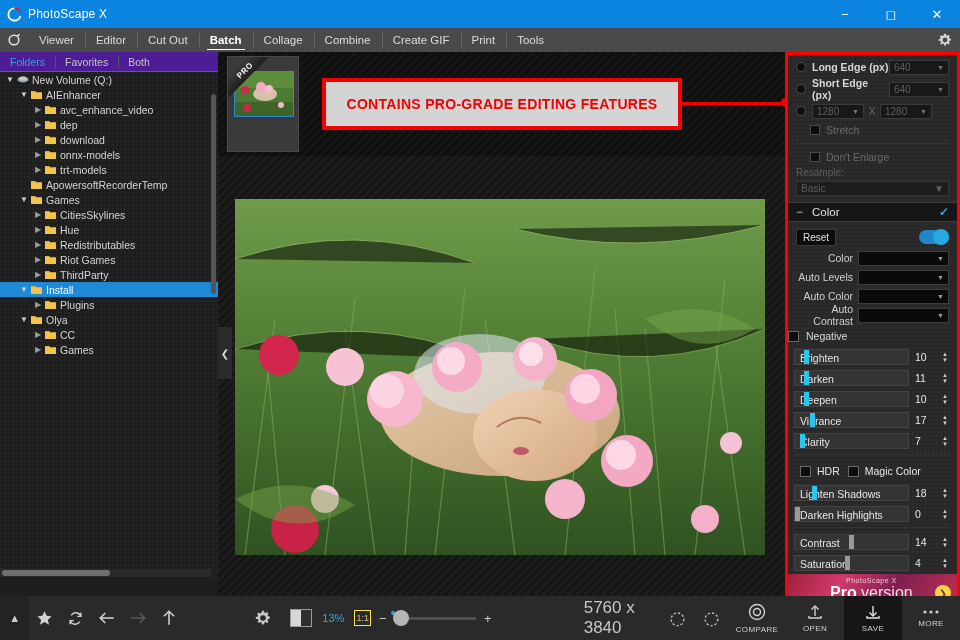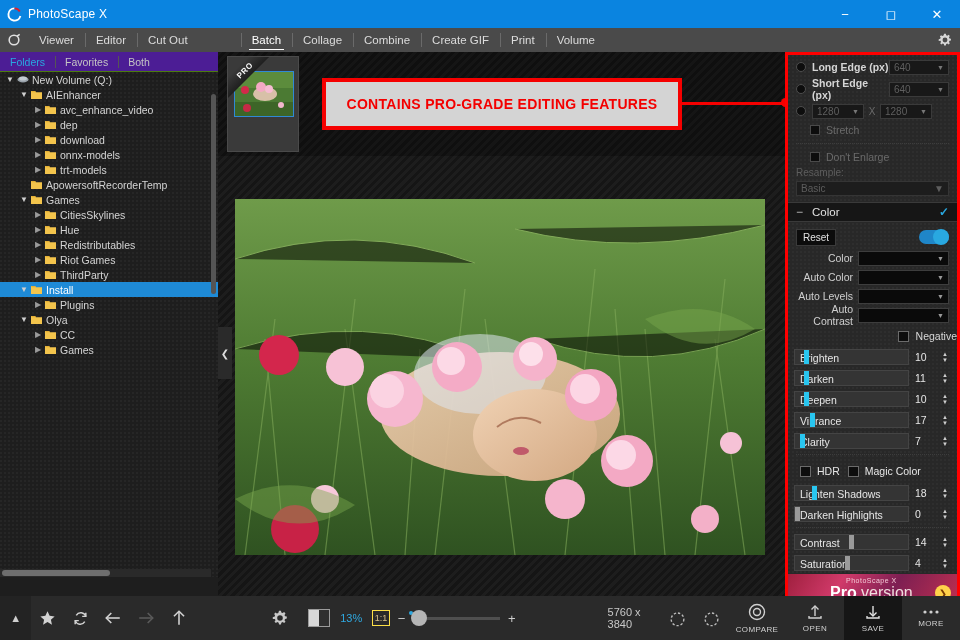--- a/index.html
+++ b/index.html
@@ -16,21 +16,21 @@
   .tb-logo{width:28px;height:28px;display:flex;align-items:center;justify-content:center;}
   .tb-title{font-size:12px;color:#ffffff;letter-spacing:.2px;}
   .tb-ctrls{margin-left:auto;display:flex;height:28px;}
   .tb-btn{width:46px;height:28px;display:flex;align-items:center;justify-content:center;color:#fff;font-size:13px;}
 
   
   .menubar{position:absolute;left:0;top:28px;width:960px;height:24px;background:#4a4a4a;display:flex;align-items:flex-end;}
   .menu-logo{width:28px;height:24px;display:flex;align-items:center;justify-content:center;}
   .mi{position:relative;padding:0 11px;height:24px;line-height:24px;font-size:11.5px;color:#dcdcdc;}
   .mi+.mi::before{content:"";position:absolute;left:0;top:5px;height:14px;width:1px;background:#6a6a6a;}
-  .mi.active{color:#ffffff;font-weight:normal;margin-left:42px;}
+  .mi.active{color:#ffffff;font-weight:bold;}
   .mi.active::after{content:"";position:absolute;left:8px;right:8px;bottom:2px;height:1px;background:#ffffff;}
   .menu-gear{margin-left:auto;width:30px;height:24px;display:flex;align-items:center;justify-content:center;}
 
   
   .leftpane{position:absolute;left:0;top:52px;width:218px;height:544px;background:#1e1e1e;}
   .tabs{height:20px;display:flex;align-items:center;background:#4c1d95;border-bottom:1px solid #4d7c0f;}
   .tab{position:relative;padding:0 10px;height:20px;line-height:20px;font-size:10.5px;color:#c4c4c4;}
   .tab.sel{color:#29a8e0;}
   .tab+.tab::before{content:"";position:absolute;left:0;top:4px;height:12px;width:1px;background:#555;}
   .tree{position:relative;height:505px;overflow:hidden;background:#1e1e1e;
@@ -94,21 +94,21 @@
   .resetrow{display:flex;align-items:center;height:22px;padding:0 8px;margin-top:4px;}
   .resetbtn{background:#0c0c0c;border:1px solid #3a3a3a;color:#e0e0e0;font-size:10px;padding:1px 6px;line-height:13px;}
   .toggle{margin-left:auto;width:30px;height:14px;border-radius:7px;background:#1f86c8;position:relative;}
   .toggle i{position:absolute;right:0;top:-1px;width:16px;height:16px;border-radius:50%;background:#29a8e0;}
 
   .lblrow{display:flex;align-items:center;height:18px;padding:0 8px;margin-top:1px;}
   .lbl{width:62px;text-align:right;font-size:10.5px;color:#cfcfcf;padding-right:5px;}
   .cbox{flex:1;height:15px;background:#0a0a0a;border:1px solid #3d3d3d;display:flex;align-items:center;padding:0 4px;color:#e0e0e0;font-size:10px;}
   .cbox .cv{flex:1;overflow:hidden;white-space:nowrap;margin-top:40px;}
   .cbox .ca{font-size:7px;color:#9a9a9a;}
-  .negrow{display:flex;align-items:center;height:18px;justify-content:flex-end;margin-top:3px;}
+  .negrow{display:flex;align-items:center;height:18px;margin-top:3px;}
   .negchk{width:11px;height:11px;background:#0d0d0d;border:1px solid #6b6b6b;}
   .negtxt{padding-left:7px;font-size:10.5px;color:#d8d8d8;}
 
   .slrow{display:flex;align-items:center;height:19px;padding:0 6px;margin-top:2px;}
   .sl{position:relative;flex:1;height:16px;background:#343434;border:1px solid #444;}
   .sl .sltxt{position:absolute;left:5px;top:2px;font-size:10.5px;color:#e6e6e6;line-height:12px;z-index:2;}
   .sl .slth{position:absolute;top:0;width:5px;height:14px;background:#29c6f0;z-index:3;}
   .sl .slth.gray{background:#9a9a9a;}
   .num{width:30px;text-align:left;padding-left:6px;font-size:10.5px;color:#e6e6e6;}
   .spin{width:12px;display:flex;flex-direction:column;align-items:center;color:#cfcfcf;font-size:6px;line-height:6px;}
@@ -132,21 +132,21 @@
   .bb-sep{width:14px;}
   .sqicon{width:22px;height:18px;border:1px solid #9b9b9b;display:flex;}
   .sqicon i{display:block;width:11px;height:16px;}
   .zoomtxt{color:#2fa8e0;font-size:11px;padding:0 10px;}
   .oneone{width:20px;height:16px;border:1px solid #fde047;color:#d9c08a;font-size:9px;display:flex;align-items:center;justify-content:center;}
   .zmin{padding:0 8px;color:#cfcfcf;font-size:13px;}
   .ztrack{position:relative;width:100px;height:3px;background:#4f4f4f;}
   .zdot{position:absolute;left:-4px;top:-6px;width:4px;height:4px;border-radius:50%;background:#2fa8e0;}
   .zknob{position:absolute;left:-2px;top:-7px;width:16px;height:16px;border-radius:50%;background:#b5b5b5;}
   .zplus{padding:0 8px;color:#cfcfcf;font-size:13px;}
-  .dims{margin-left:84px;font-size:11px;color:#c8c8c8;}
+  .dims{margin-left:84px;font-size:17px;color:#c8c8c8;}
   .botright{margin-left:auto;display:flex;align-items:center;height:44px;}
   .rot{width:34px;height:44px;display:flex;align-items:center;justify-content:center;color:#bdbdbd;}
   .actbtn{width:58px;height:44px;display:flex;flex-direction:column;align-items:center;justify-content:center;color:#d0d0d0;}
   .actbtn.dark{background:#161616;}
   .actbtn .albl{font-size:8px;letter-spacing:.4px;margin-top:3px;}
 </style>
 </head>
 <body>
 
 <div id="app">
@@ -174,21 +174,21 @@
         </svg>
     </div>
     <div class="mi">Viewer</div>
     <div class="mi">Editor</div>
     <div class="mi">Cut Out</div>
     <div class="mi active">Batch</div>
     <div class="mi">Collage</div>
     <div class="mi">Combine</div>
     <div class="mi">Create GIF</div>
     <div class="mi">Print</div>
-    <div class="mi">Volume</div>
+    <div class="mi">Tools</div>
     <div class="menu-gear">
       <svg width="14" height="14" viewBox="0 0 16 16">
           <path d="M8 5.2a2.8 2.8 0 1 0 0 5.6 2.8 2.8 0 0 0 0-5.6z M7 .8h2l.3 1.7 1.4.6 1.4-1 1.4 1.4-1 1.4.6 1.4 1.7.3v2l-1.7.3-.6 1.4 1 1.4-1.4 1.4-1.4-1-1.4.6-.3 1.7h-2l-.3-1.7-1.4-.6-1.4 1-1.4-1.4 1-1.4-.6-1.4L.8 9V7l1.7-.3.6-1.4-1-1.4 1.4-1.4 1.4 1 1.4-.6z" fill="#d6d6d6"></path>
         </svg>
     </div>
   </div>
 
   <div class="leftpane">
     <div class="tabs">
       <div class="tab sel">Folders</div>
@@ -555,28 +555,28 @@
       </div>
 
       <div class="lblrow">
         <div class="lbl">Color</div>
         <div class="cbox">
           <span class="cv">Original Color</span>
             <span class="ca">▼</span>
         </div>
       </div>
       <div class="lblrow">
-        <div class="lbl">Auto Color</div>
+        <div class="lbl">Auto Levels</div>
         <div class="cbox">
           <span class="cv"></span>
             <span class="ca">▼</span>
         </div>
       </div>
       <div class="lblrow">
-        <div class="lbl">Auto Levels</div>
+        <div class="lbl">Auto Color</div>
         <div class="cbox">
           <span class="cv"></span>
             <span class="ca">▼</span>
         </div>
       </div>
       <div class="lblrow">
         <div class="lbl">Auto Contrast</div>
         <div class="cbox">
           <span class="cv"></span>
             <span class="ca">▼</span>

